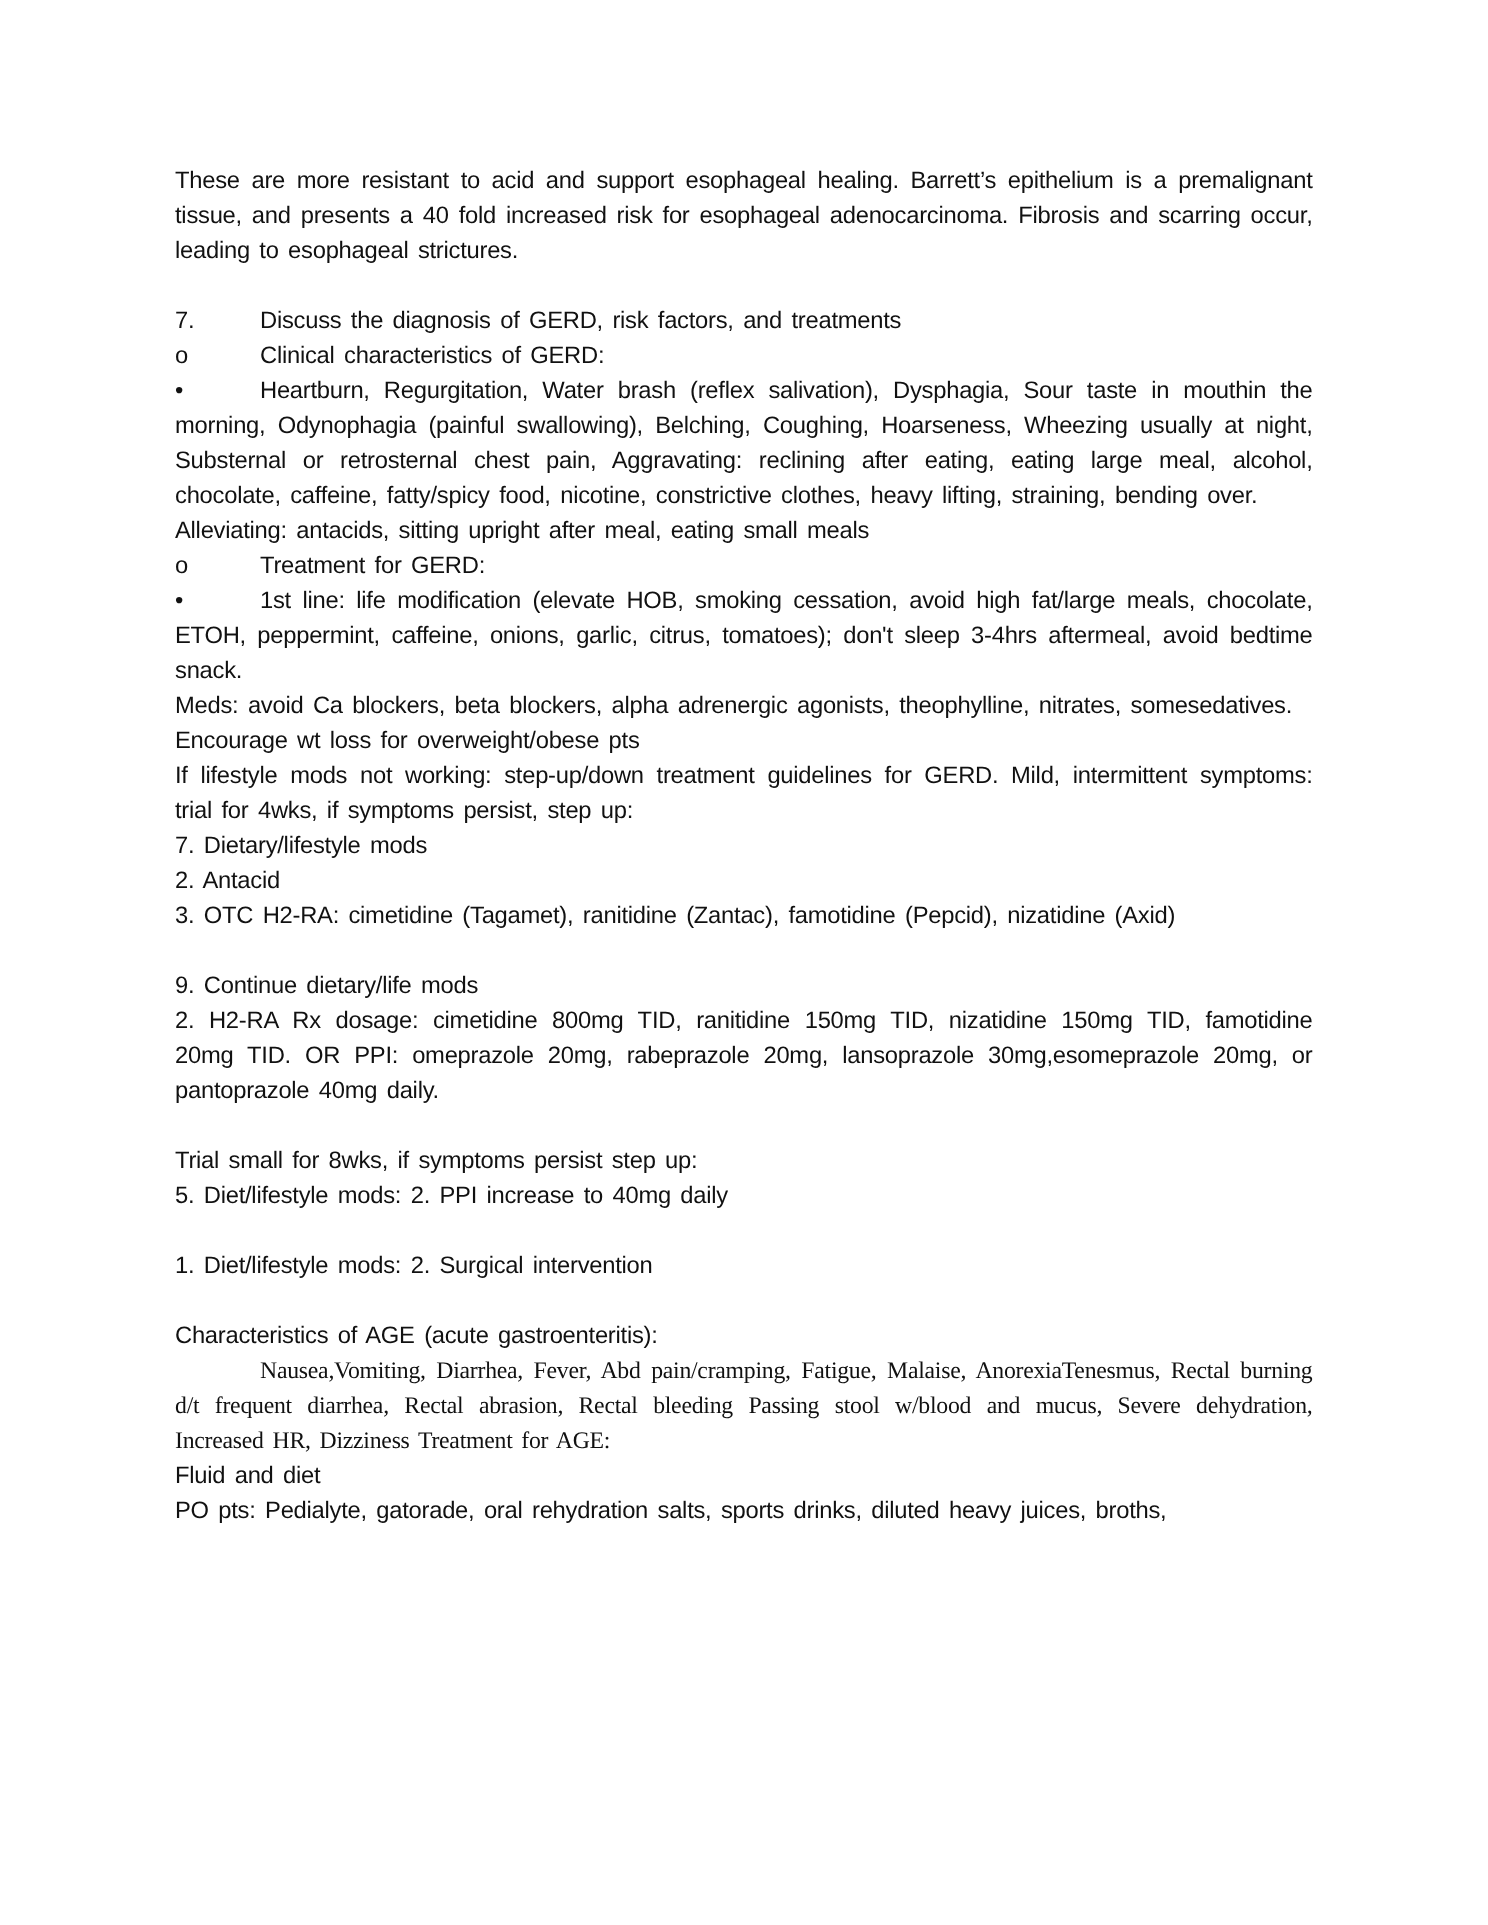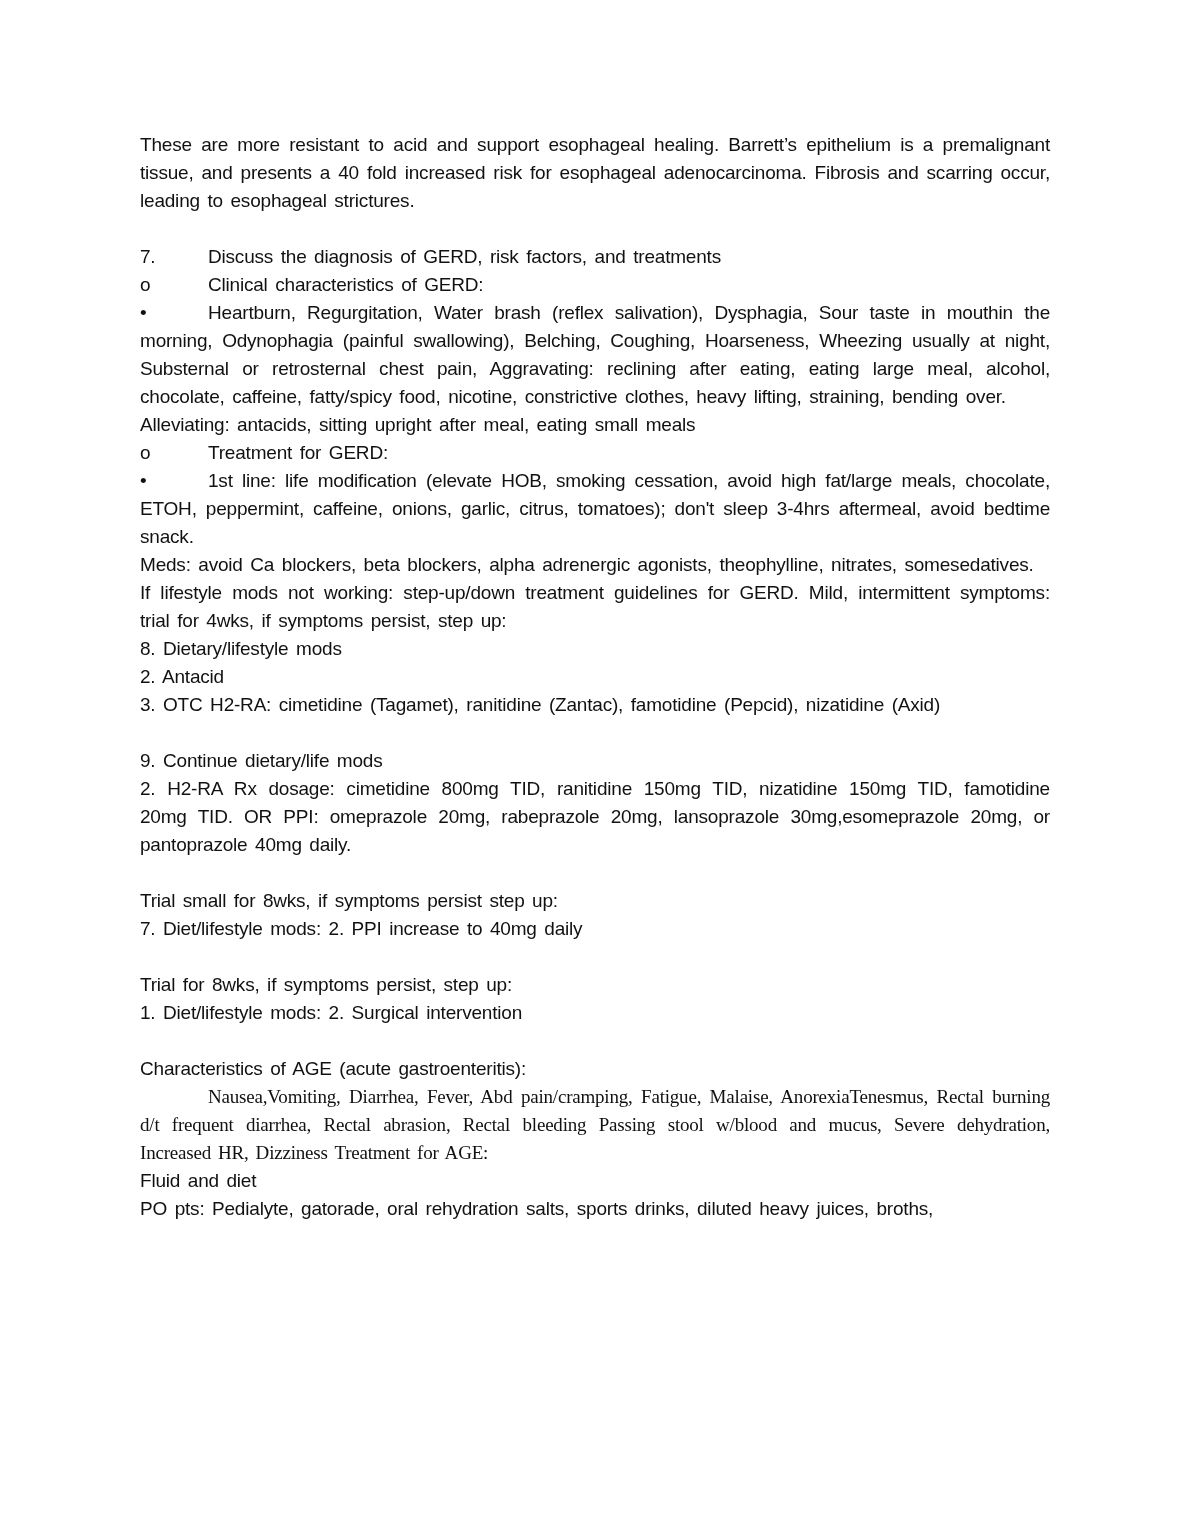--- a/index.html
+++ b/index.html
@@ -56,32 +56,32 @@
   <div class="doc-body">
       <div class="para"><span>These are more resistant to acid and support esophageal healing. Barrett’s epithelium is a premalignant tissue, and presents a 40 fold increased risk for esophageal adenocarcinoma. Fibrosis and scarring occur, leading to esophageal strictures.</span></div>
       <div class="spacer"></div>
       <div class="para bold"><span class="marker">7.</span><span>Discuss the diagnosis of GERD, risk factors, and treatments</span></div>
       <div class="para"><span class="marker">o</span><span>Clinical characteristics of GERD:</span></div>
       <div class="para"><span class="marker">•</span><span>Heartburn, Regurgitation, Water brash (reflex salivation), Dysphagia, Sour taste in mouthin the morning, Odynophagia (painful swallowing), Belching, Coughing, Hoarseness, Wheezing usually at night, Substernal or retrosternal chest pain, Aggravating: reclining after eating, eating large meal, alcohol, chocolate, caffeine, fatty/spicy food, nicotine, constrictive clothes, heavy lifting, straining, bending over.</span></div>
       <div class="para"><span>Alleviating: antacids, sitting upright after meal, eating small meals</span></div>
       <div class="para"><span class="marker">o</span><span>Treatment for GERD:</span></div>
       <div class="para"><span class="marker">•</span><span>1st line: life modification (elevate HOB, smoking cessation, avoid high fat/large meals, chocolate, ETOH, peppermint, caffeine, onions, garlic, citrus, tomatoes); don't sleep 3-4hrs aftermeal, avoid bedtime snack.</span></div>
       <div class="para"><span>Meds: avoid Ca blockers, beta blockers, alpha adrenergic agonists, theophylline, nitrates, somesedatives.</span></div>
+      <div class="para"><span>Encourage wt loss for overweight/obese pts</span></div>
       <div class="para"><span>If lifestyle mods not working: step-up/down treatment guidelines for GERD. Mild, intermittent symptoms: trial for 4wks, if symptoms persist, step up:</span></div>
-      <div class="para"><span>8. Dietary/lifestyle mods</span></div>
+      <div class="para"><span>7. Dietary/lifestyle mods</span></div>
       <div class="para"><span>2. Antacid</span></div>
       <div class="para"><span>3. OTC H2-RA: cimetidine (Tagamet), ranitidine (Zantac), famotidine (Pepcid), nizatidine (Axid)</span></div>
       <div class="spacer"></div>
       <div class="para"><span>9. Continue dietary/life mods</span></div>
       <div class="para"><span>2. H2-RA Rx dosage: cimetidine 800mg TID, ranitidine 150mg TID, nizatidine 150mg TID, famotidine 20mg TID. OR PPI: omeprazole 20mg, rabeprazole 20mg, lansoprazole 30mg,esomeprazole 20mg, or pantoprazole 40mg daily.</span></div>
       <div class="spacer"></div>
       <div class="para"><span>Trial small for 8wks, if symptoms persist step up:</span></div>
-      <div class="para"><span>7. Diet/lifestyle mods: 2. PPI increase to 40mg daily</span></div>
+      <div class="para"><span>5. Diet/lifestyle mods: 2. PPI increase to 40mg daily</span></div>
       <div class="spacer"></div>
-      <div class="para"><span>Trial for 8wks, if symptoms persist, step up:</span></div>
       <div class="para"><span>1. Diet/lifestyle mods: 2. Surgical intervention</span></div>
       <div class="spacer"></div>
       <div class="para"><span>Characteristics of AGE (acute gastroenteritis):</span></div>
       <div class="para indent-first"><span>Nausea,Vomiting, Diarrhea, Fever, Abd pain/cramping, Fatigue, Malaise, AnorexiaTenesmus, Rectal burning d/t frequent diarrhea, Rectal abrasion, Rectal bleeding Passing stool w/blood and mucus, Severe dehydration, Increased HR, Dizziness Treatment for AGE:</span></div>
       <div class="para"><span>Fluid and diet</span></div>
       <div class="para"><span>PO pts: Pedialyte, gatorade, oral rehydration salts, sports drinks, diluted heavy juices, broths,</span></div>
     </div>
 </div>
 
 </body></html>

